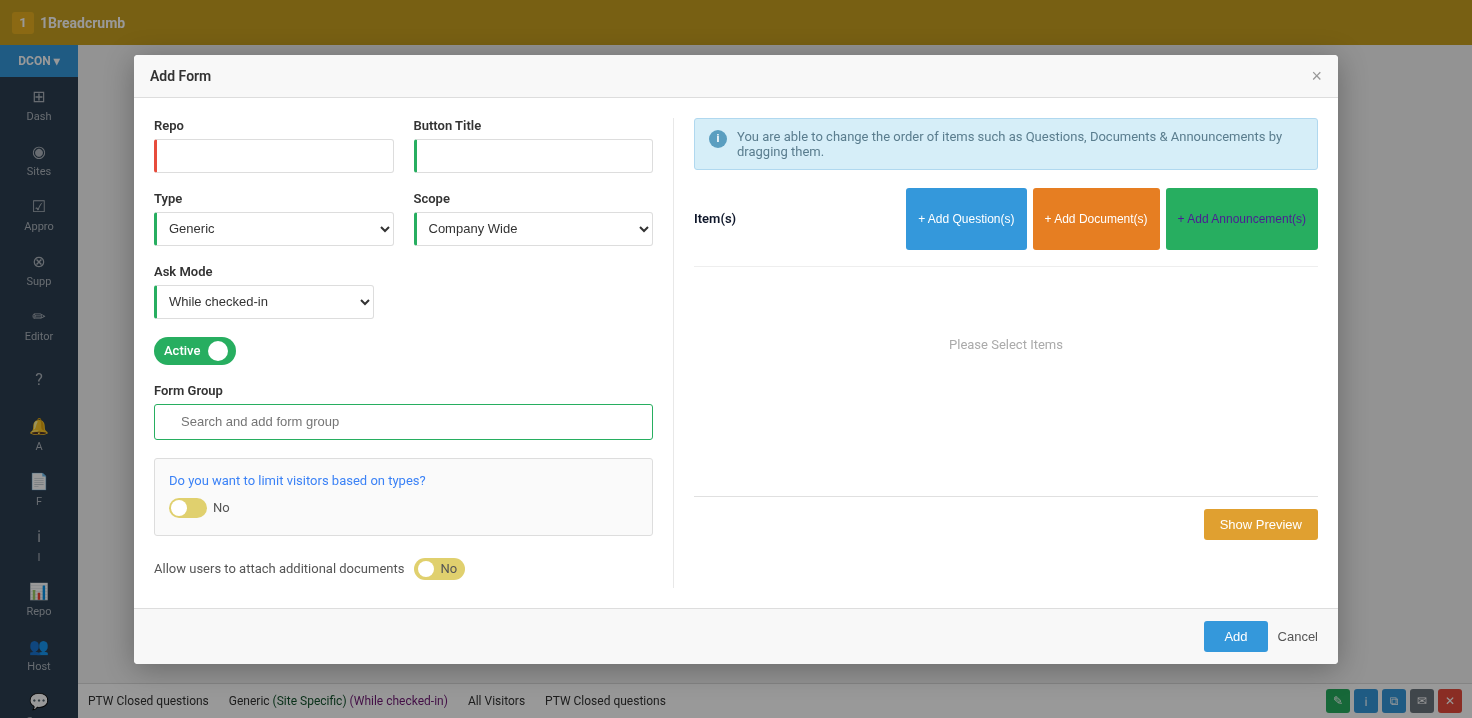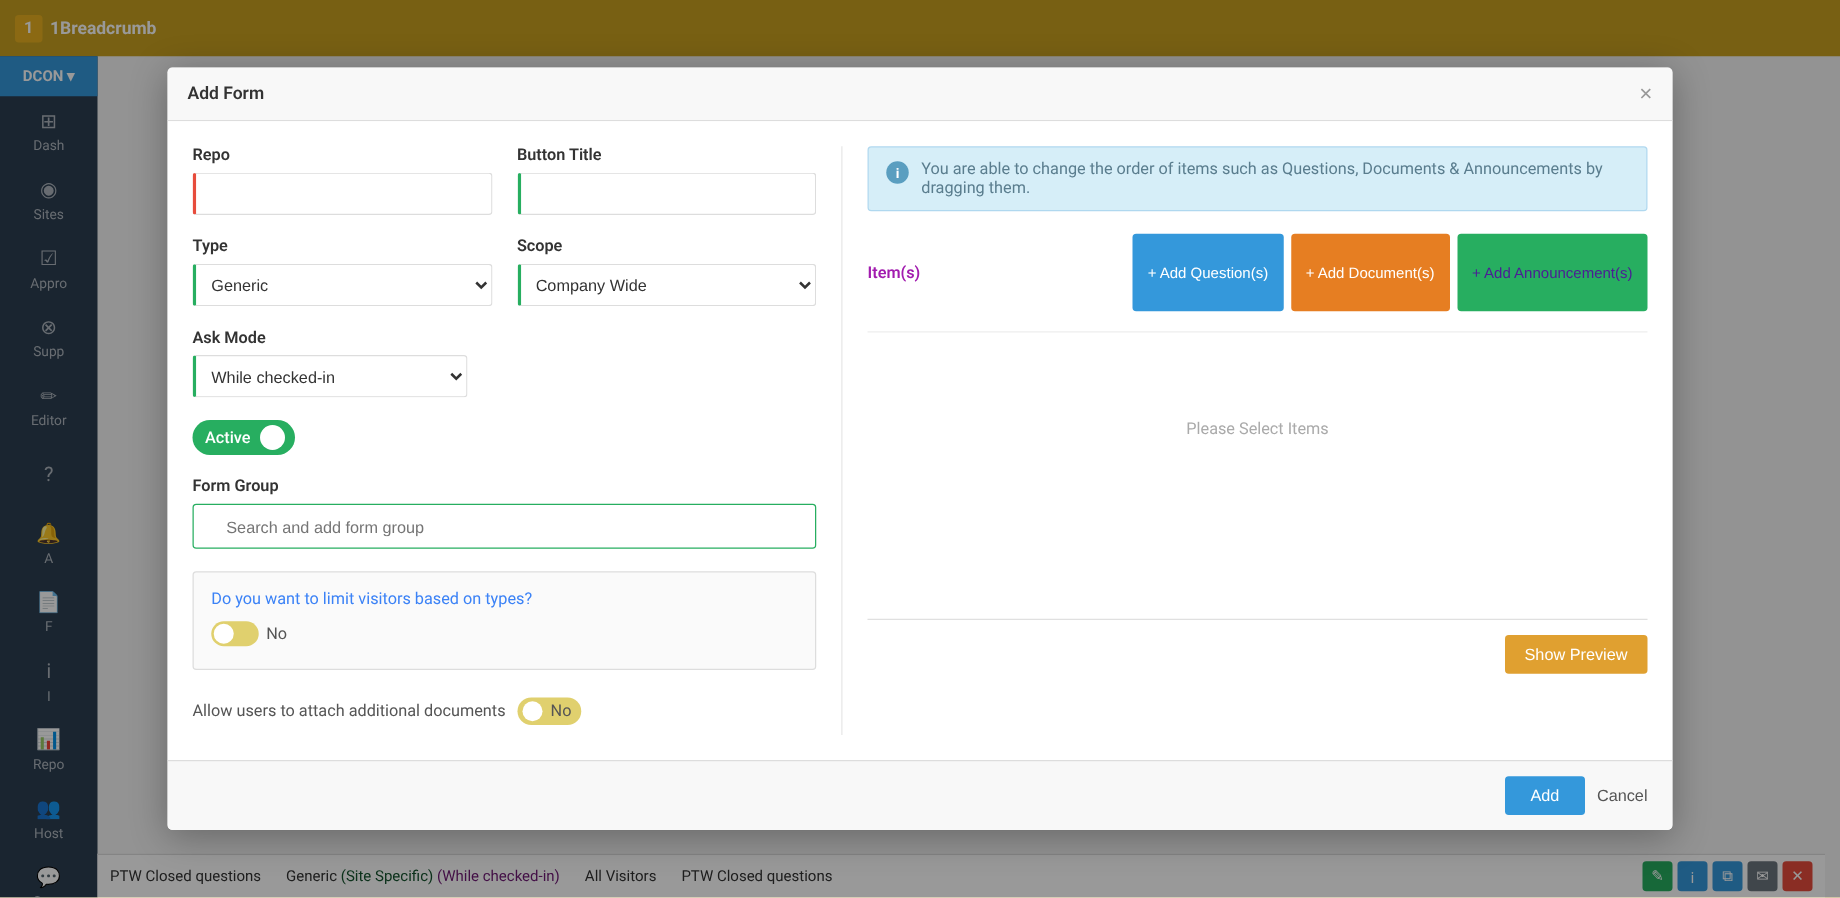--- a/index.html
+++ b/index.html
@@ -95,21 +95,21 @@
       font-size: 12px;
       font-weight: bold;
       z-index: 2;
     }
 
     
     .bottom-row {
       position: absolute;
       bottom: 0;
       left: 78px;
-      right: 12px;
+      right: 0;
       height: 35px;
       background: #fff;
       border-top: 1px solid #ddd;
       display: flex;
       align-items: center;
       padding: 0 10px;
       gap: 20px;
       font-size: 12px;
       color: #333;
       z-index: 1;
@@ -393,21 +393,21 @@
 
     .items-header {
       display: flex;
       align-items: center;
       justify-content: space-between;
       margin-bottom: 16px;
     }
     .items-label {
       font-size: 13px;
       font-weight: 600;
-      color: #a21caf;
+      color: #0f172a;
     }
     .items-actions {
       display: flex;
       gap: 6px;
     }
     .btn-add-question {
       background: #3498db;
       color: white;
       border: none;
       border-radius: 3px;

